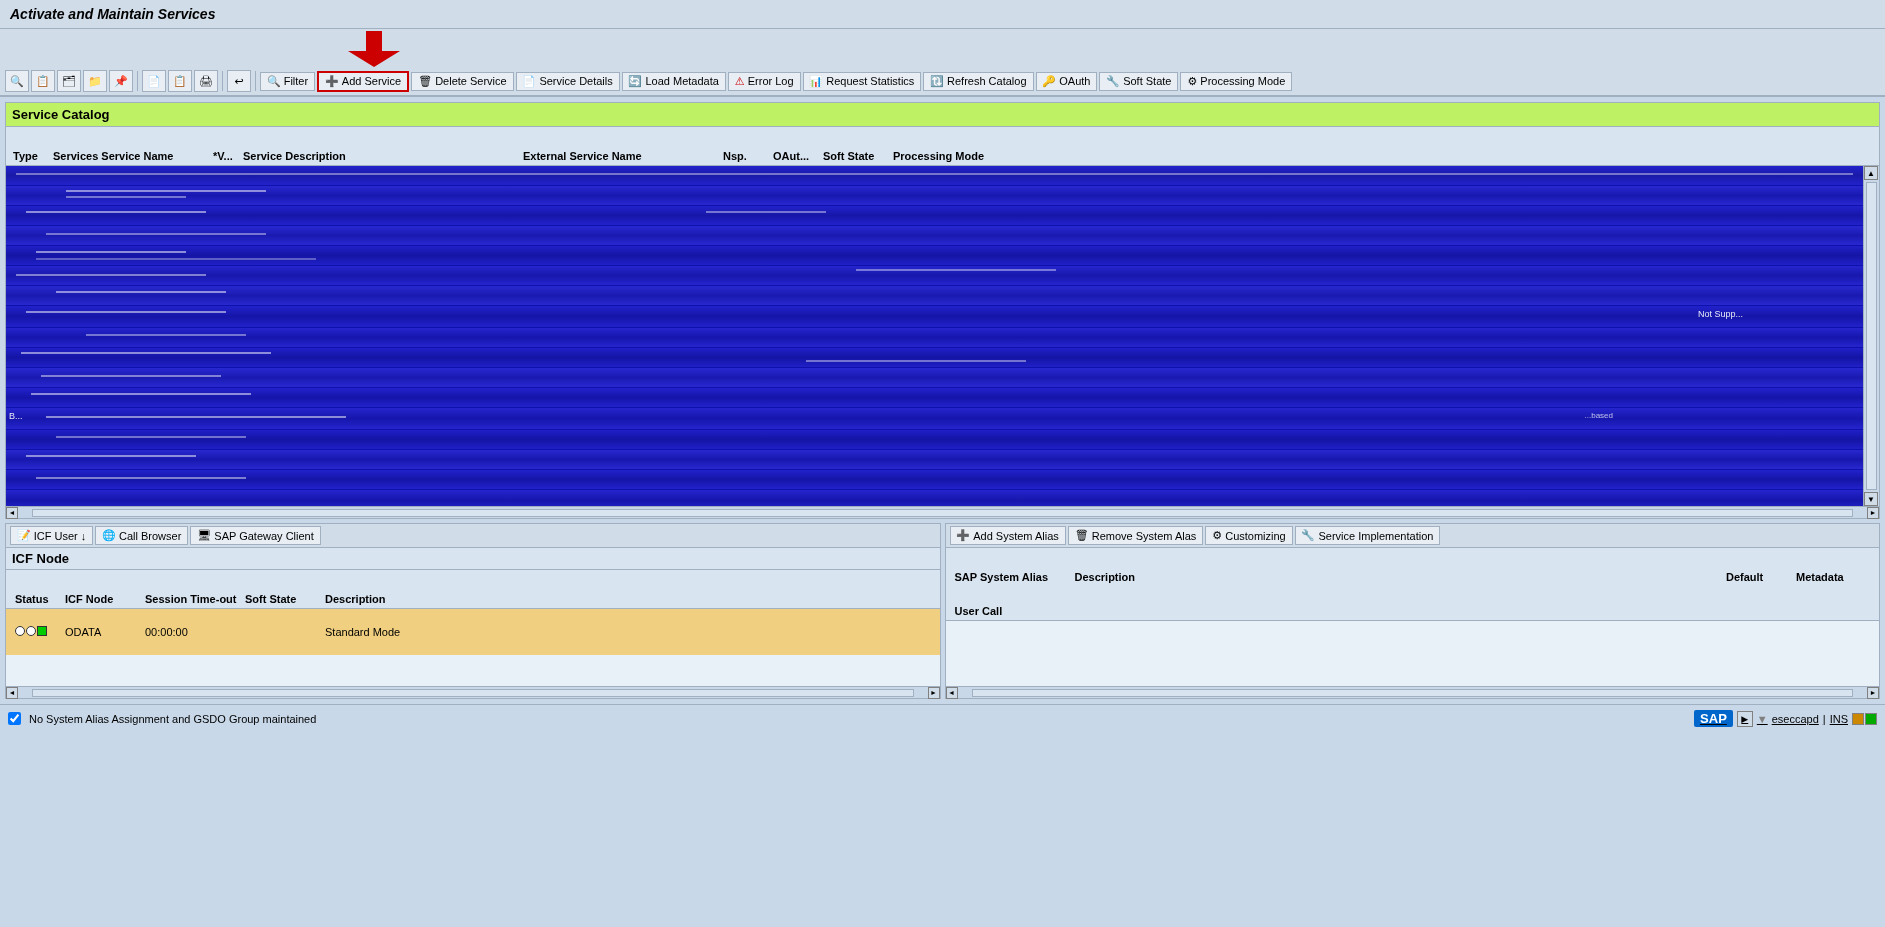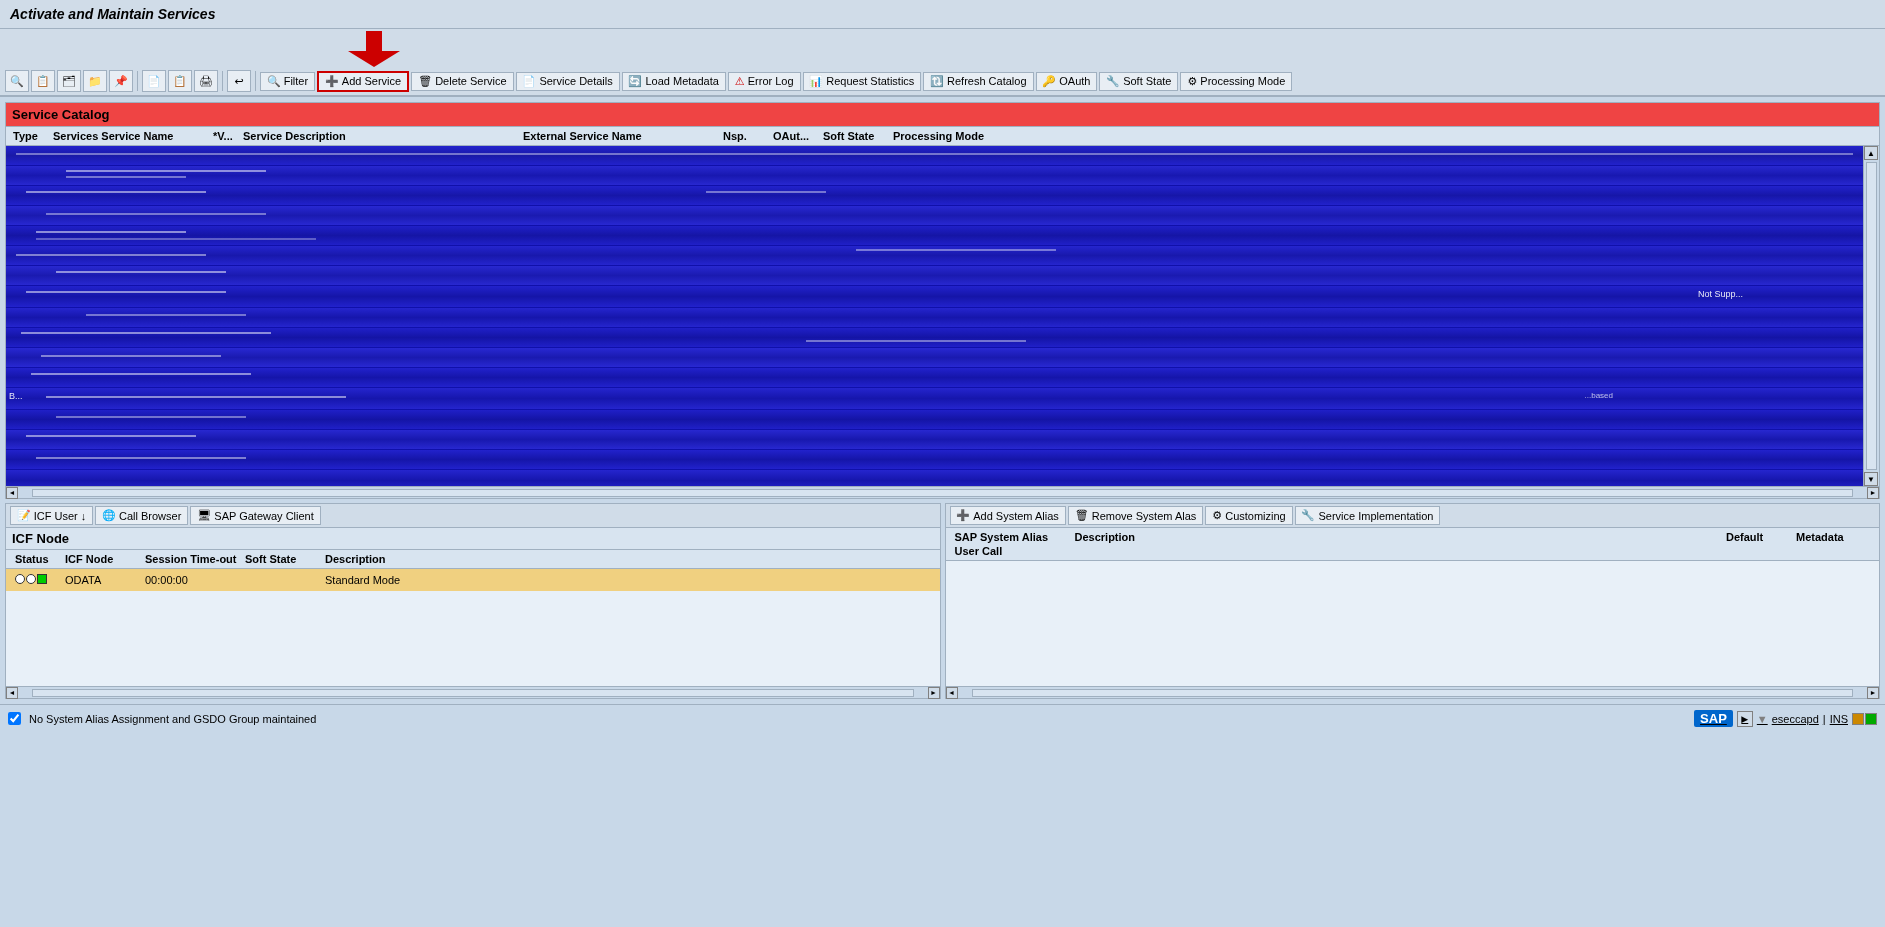--- a/index.html
+++ b/index.html
@@ -70,36 +70,37 @@
     #service-catalog {
       background: #f0f4f8;
       border: 1px solid #a0b0c0;
       flex: 1;
       margin-bottom: 4px;
     }
     #service-catalog-title {
       font-size: 13px;
       font-weight: bold;
       padding: 4px 6px;
-      background: #ef4444;
+      background: #bef264;
       border-bottom: 1px solid #a0b0c0;
     }
     #catalog-header {
       display: grid;
       grid-template-columns: 40px 160px 30px 280px 200px 50px 50px 70px 110px;
       background: #d8e4f0;
       border-bottom: 1px solid #a0b0c0;
       padding: 2px 4px;
       font-size: 11px;
       font-weight: bold;
     }
     .catalog-header-cell {
       padding: 1px 3px;
       overflow: hidden;
       white-space: nowrap;
+      margin-top: 20px;
     }
     #catalog-body {
       background: #2020c0;
       height: 340px;
       overflow: hidden;
       position: relative;
     }
     .scroll-arrow {
       width: 14px;
       height: 14px;
@@ -160,21 +161,21 @@
     #sys-header {
       grid-template-columns: 120px 1fr 80px 70px 80px;
     }
     .panel-table-body {
       flex: 1;
       overflow: hidden;
     }
     .selected-row {
       background: #f0d080;
       display: grid;
-      padding: 4px 6px;
+      padding: 16px 6px;
       font-size: 11px;
     }
     #icf-row {
       grid-template-columns: 50px 80px 100px 80px 1fr;
     }
     .panel-cell {
       padding: 1px 3px;
       overflow: hidden;
       white-space: nowrap;
     }

